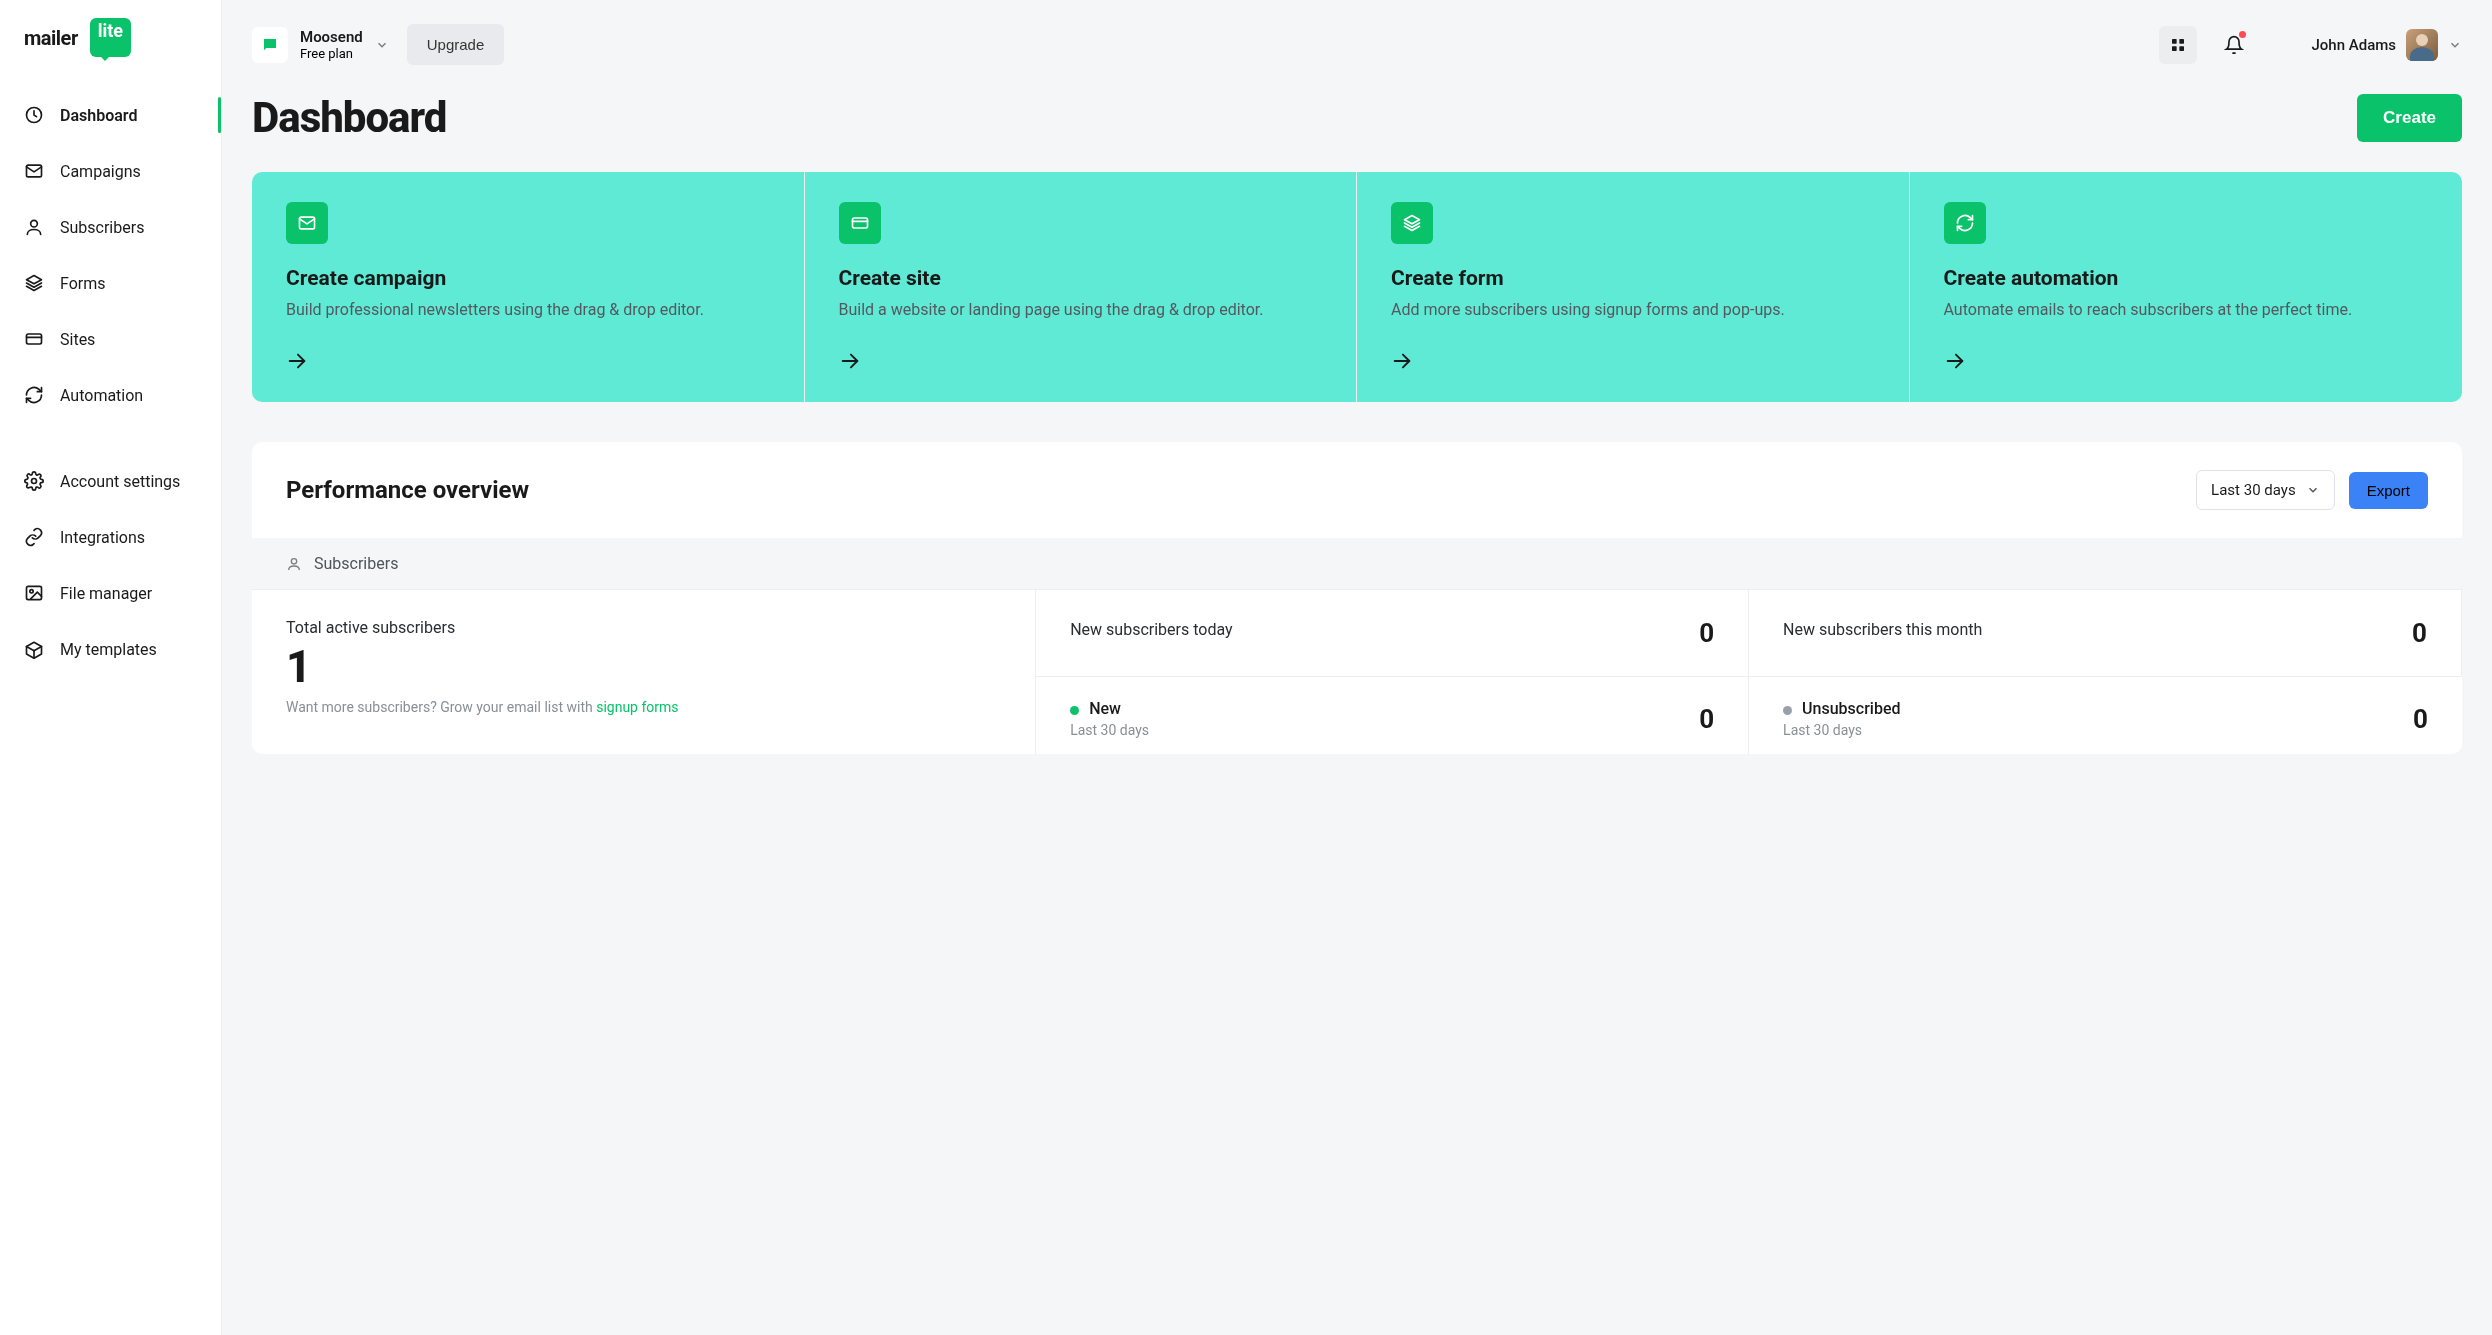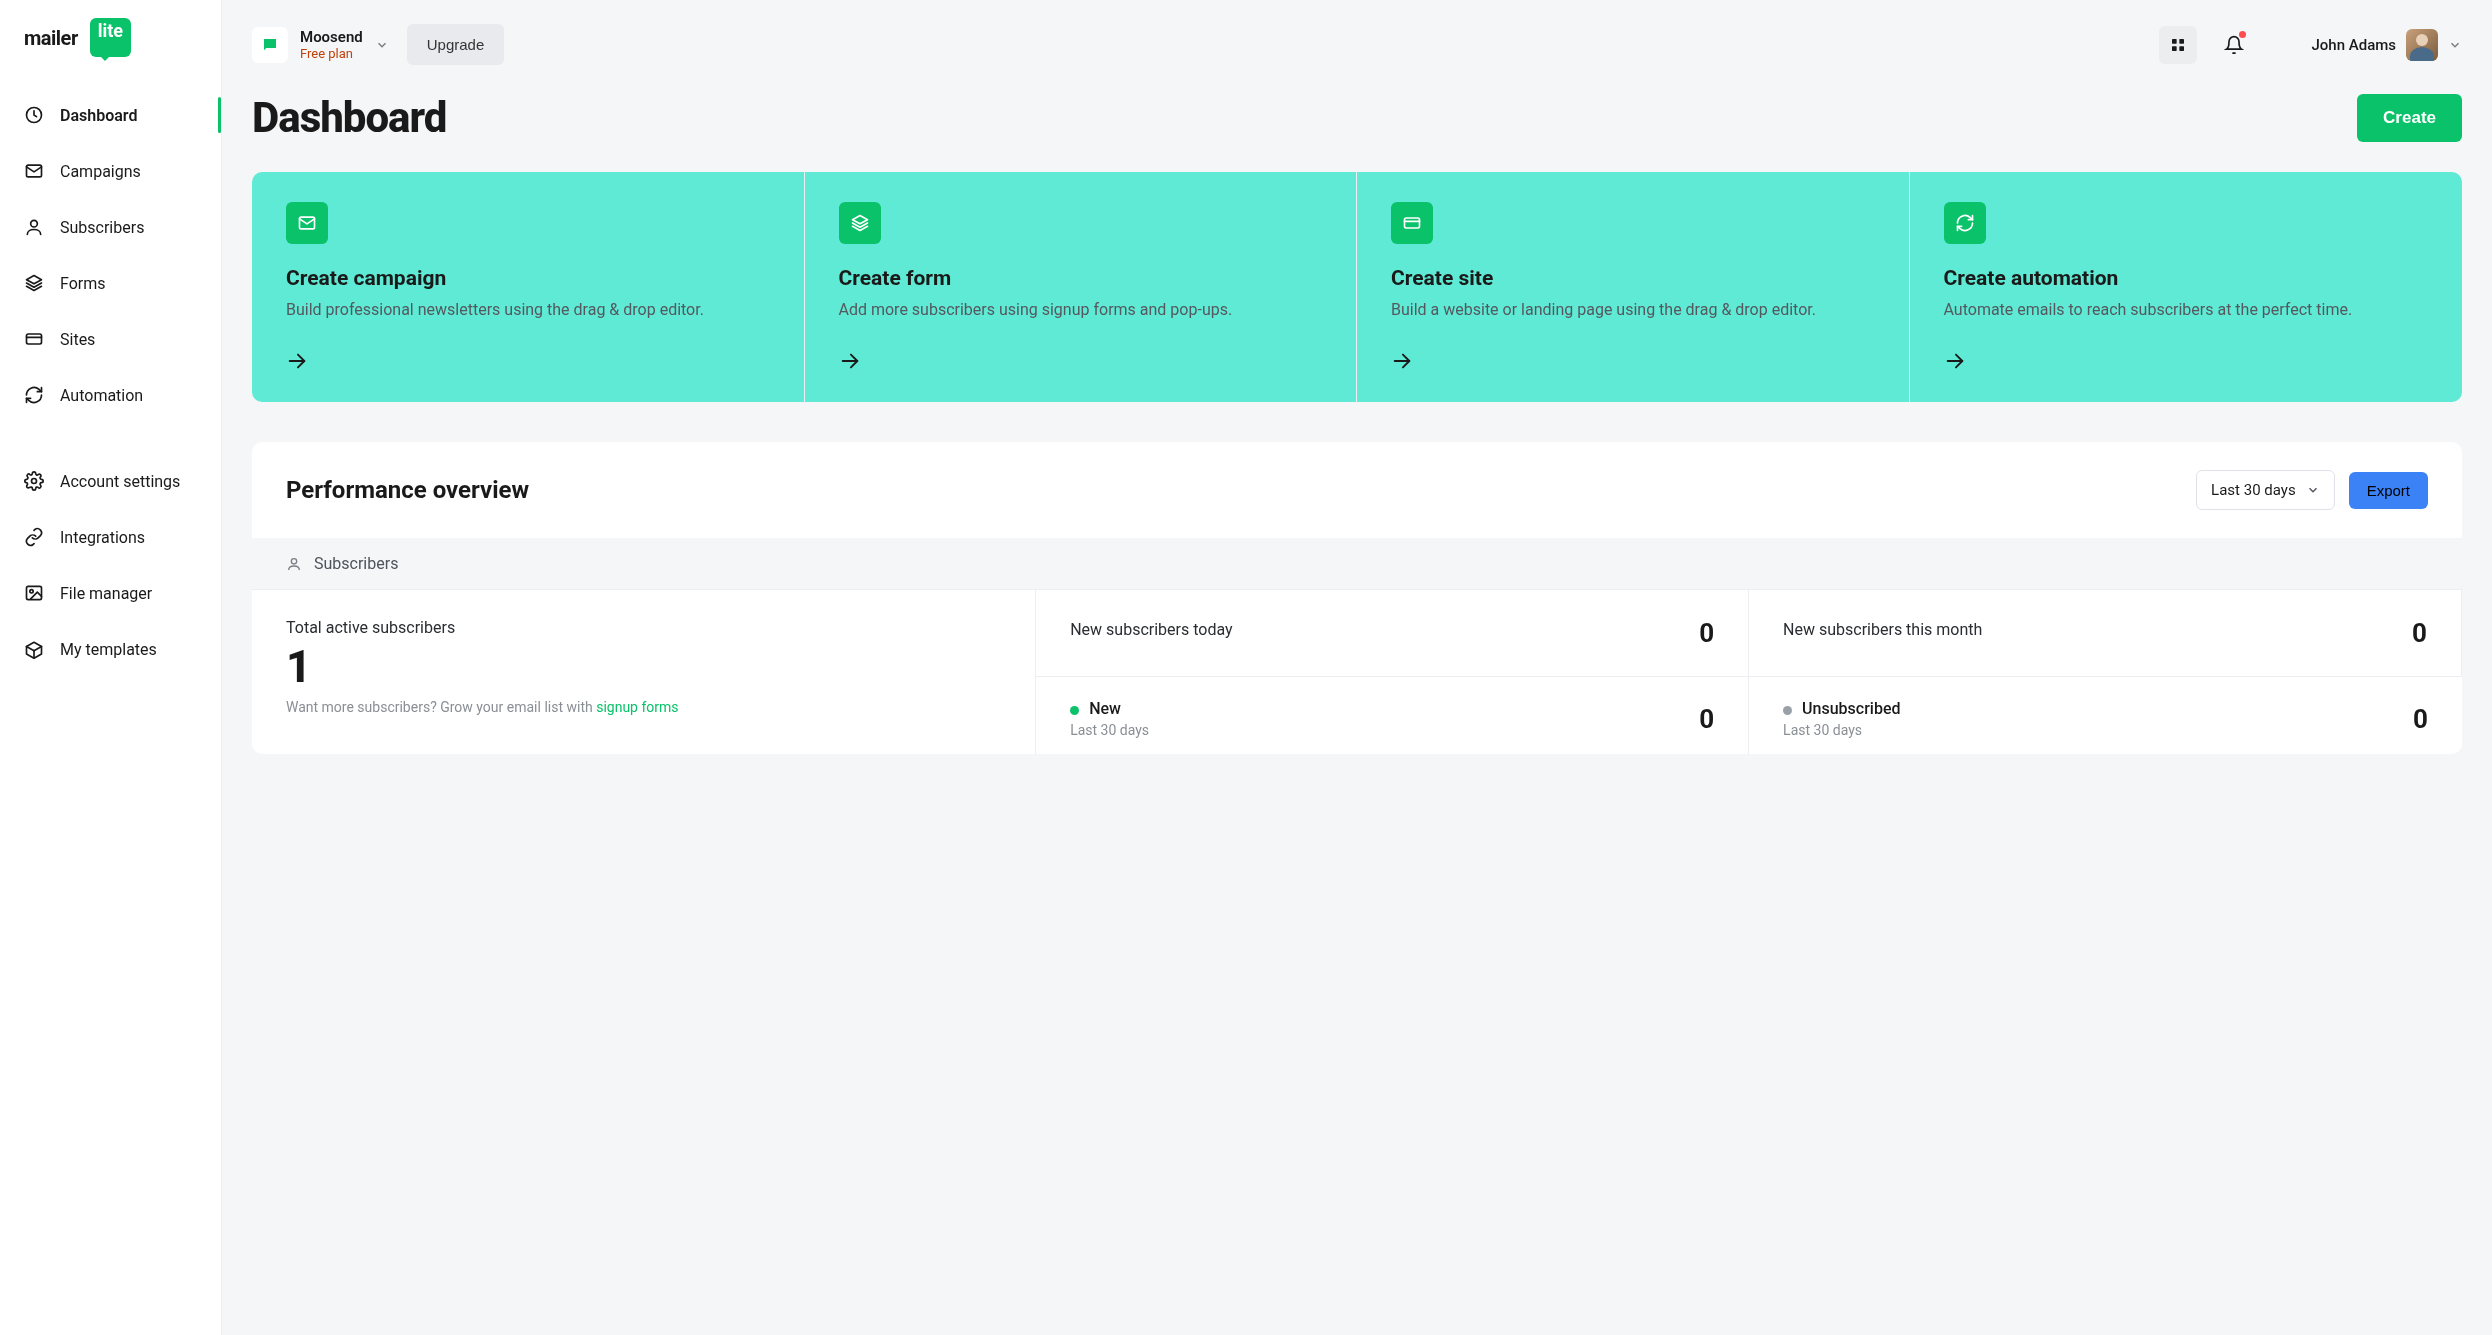--- a/index.html
+++ b/index.html
@@ -88,21 +88,21 @@
   gap: 12px;
   cursor: pointer;
 }
 .ws-icon {
   width: 36px; height: 36px;
   background: #fff;
   border-radius: 6px;
   display: flex; align-items: center; justify-content: center;
 }
 .ws-text .ws-name { font-weight: 600; font-size: 15px; }
-.ws-text .ws-plan { font-size: 13px; color: #c2410c; }
+.ws-text .ws-plan { font-size: 13px; color: #000000; }
 .ws-chevron { color: #7a7f87; }
 .upgrade-btn {
   background: #e8eaed;
   border: none;
   border-radius: 6px;
   padding: 12px 20px;
   font-size: 15px;
   font-weight: 500;
   color: #353535;
   cursor: pointer;
@@ -469,43 +469,43 @@
           <div class="card-arrow">
             <svg width="22" height="22" viewBox="0 0 24 24" fill="none" stroke="#1a1a1a" stroke-width="2" stroke-linecap="round" stroke-linejoin="round">
               <line x1="4" y1="12" x2="20" y2="12"></line>
               <polyline points="13 5 20 12 13 19"></polyline>
             </svg>
           </div>
         </div>
         <div class="action-card">
           <div class="card-icon">
             <svg width="20" height="20" viewBox="0 0 24 24" fill="none" stroke="#fff" stroke-width="2" stroke-linecap="round" stroke-linejoin="round">
-              <polygon points="12 3 21 8 12 13 3 8 12 3"></polygon>
-              <polyline points="3 12 12 17 21 12"></polyline>
-              <polyline points="3 16 12 21 21 16"></polyline>
-            </svg>
-          </div>
-          <div class="card-title">Create form</div>
-          <div class="card-desc">Add more subscribers using signup forms and pop-ups.</div>
+              <rect x="3" y="6" width="18" height="12" rx="2"></rect>
+              <line x1="3" y1="10" x2="21" y2="10"></line>
+            </svg>
+          </div>
+          <div class="card-title">Create site</div>
+          <div class="card-desc">Build a website or landing page using the drag &amp; drop editor.</div>
           <div class="card-arrow">
             <svg width="22" height="22" viewBox="0 0 24 24" fill="none" stroke="#1a1a1a" stroke-width="2" stroke-linecap="round" stroke-linejoin="round">
               <line x1="4" y1="12" x2="20" y2="12"></line>
               <polyline points="13 5 20 12 13 19"></polyline>
             </svg>
           </div>
         </div>
         <div class="action-card">
           <div class="card-icon">
             <svg width="20" height="20" viewBox="0 0 24 24" fill="none" stroke="#fff" stroke-width="2" stroke-linecap="round" stroke-linejoin="round">
-              <rect x="3" y="6" width="18" height="12" rx="2"></rect>
-              <line x1="3" y1="10" x2="21" y2="10"></line>
-            </svg>
-          </div>
-          <div class="card-title">Create site</div>
-          <div class="card-desc">Build a website or landing page using the drag &amp; drop editor.</div>
+              <polygon points="12 3 21 8 12 13 3 8 12 3"></polygon>
+              <polyline points="3 12 12 17 21 12"></polyline>
+              <polyline points="3 16 12 21 21 16"></polyline>
+            </svg>
+          </div>
+          <div class="card-title">Create form</div>
+          <div class="card-desc">Add more subscribers using signup forms and pop-ups.</div>
           <div class="card-arrow">
             <svg width="22" height="22" viewBox="0 0 24 24" fill="none" stroke="#1a1a1a" stroke-width="2" stroke-linecap="round" stroke-linejoin="round">
               <line x1="4" y1="12" x2="20" y2="12"></line>
               <polyline points="13 5 20 12 13 19"></polyline>
             </svg>
           </div>
         </div>
         <div class="action-card">
           <div class="card-icon">
             <svg width="20" height="20" viewBox="0 0 24 24" fill="none" stroke="#fff" stroke-width="2" stroke-linecap="round" stroke-linejoin="round">

